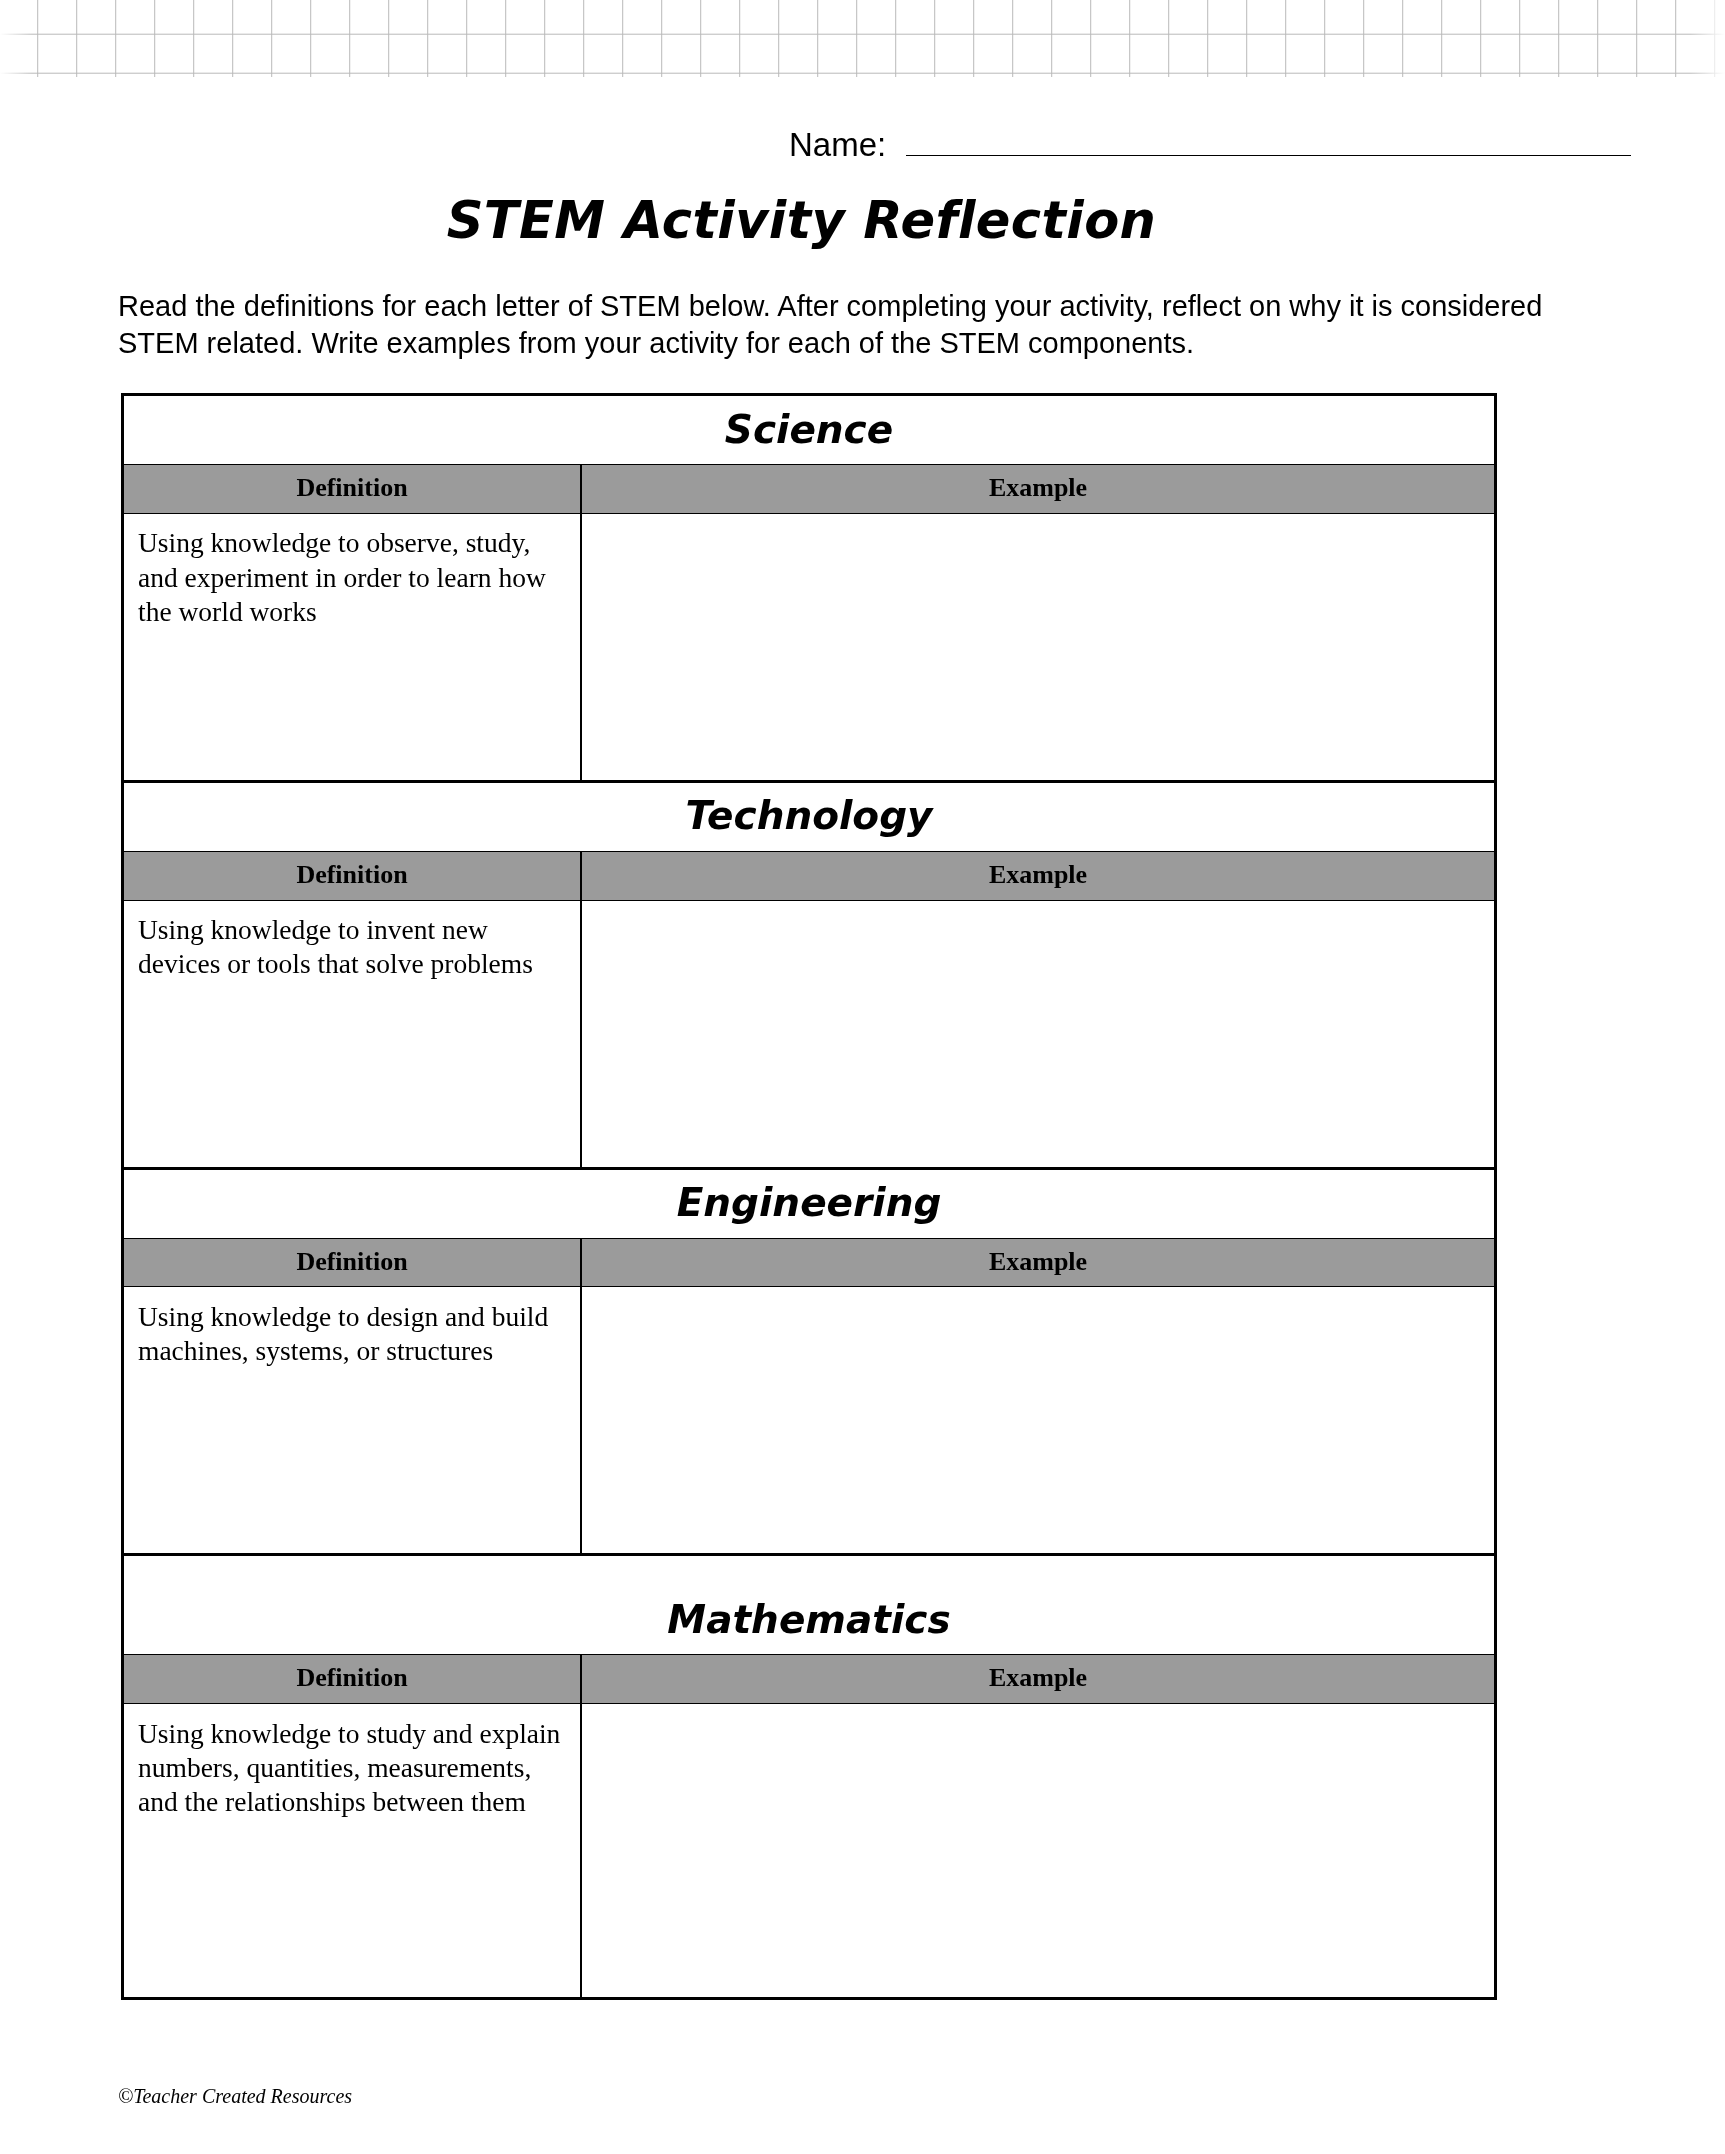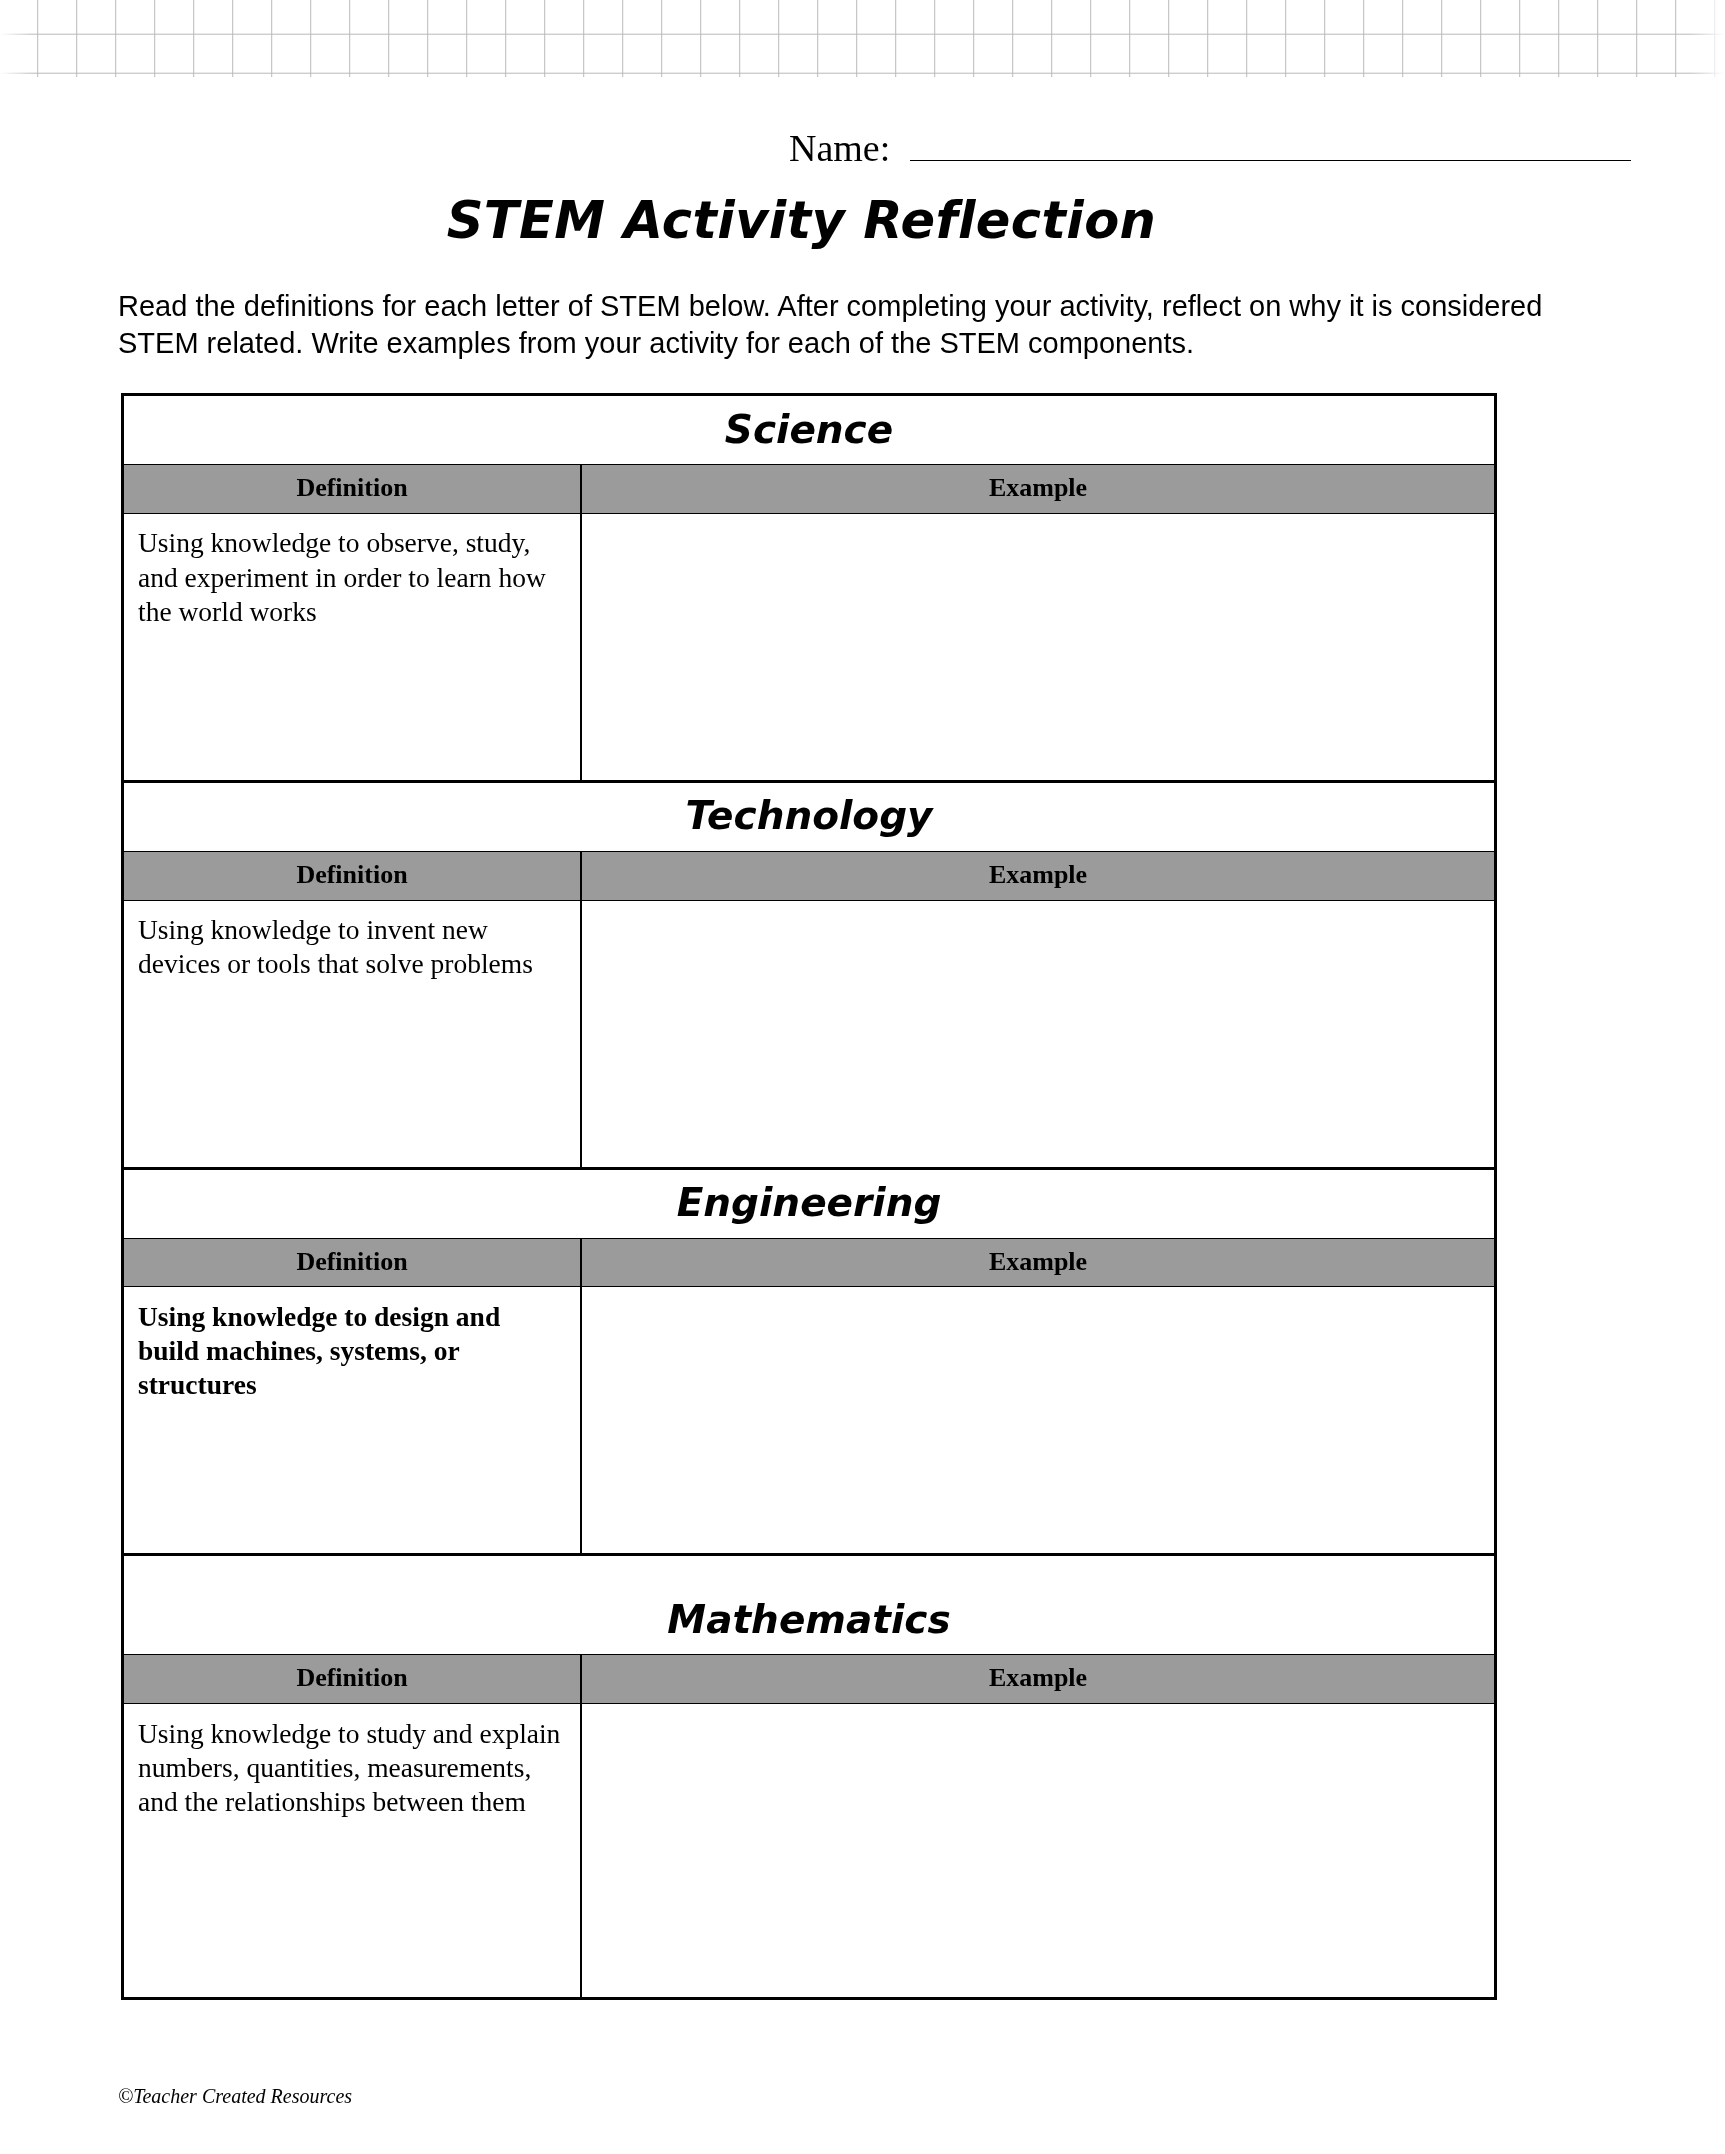--- a/index.html
+++ b/index.html
@@ -68,22 +68,22 @@
   
   .name-row {
     position: absolute;
     top: 126px;
     left: 789px;
     width: 842px;
     display: flex;
     align-items: baseline;
   }
   .name-label {
-    font-size: 38px;
-    font-family: Liberation Serif, serif;
+    font-size: 33px;
+    font-family: Liberation Sans, sans-serif;
     white-space: nowrap;
   }
   .name-rule {
     flex: 1;
     margin-left: 19.5px;
     border-bottom: 1.8px solid #000;
     height: 23px;
   }
 
   
@@ -175,21 +175,21 @@
     flex: 1;
     box-sizing: border-box;
     padding: 12.4px 14px;
     font-size: 27.5px;
     line-height: 1.25;
   }
 
   
   .body-science { height: 266px; }
   .body-technology { height: 266px; }
-  .body-engineering { height: 266px; font-weight: bold; }
+  .body-engineering { height: 266px; }
   .body-mathematics { height: 293px; }
 
   
   .footer {
     position: absolute;
     top: 2085px;
     left: 118px;
     font-family: "Liberation Serif", serif;
     font-style: italic;
     font-size: 20px;

